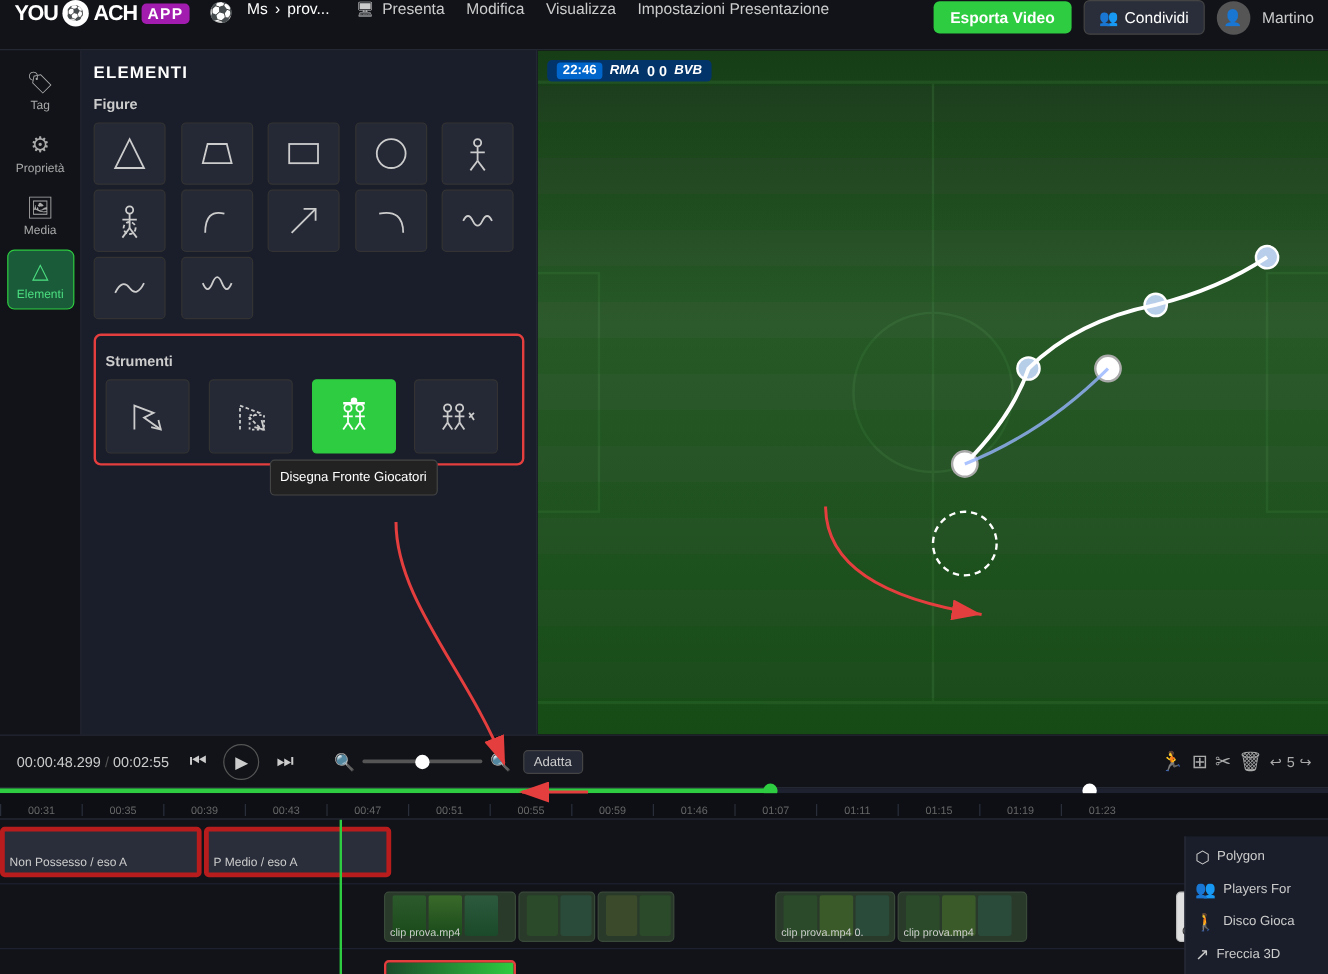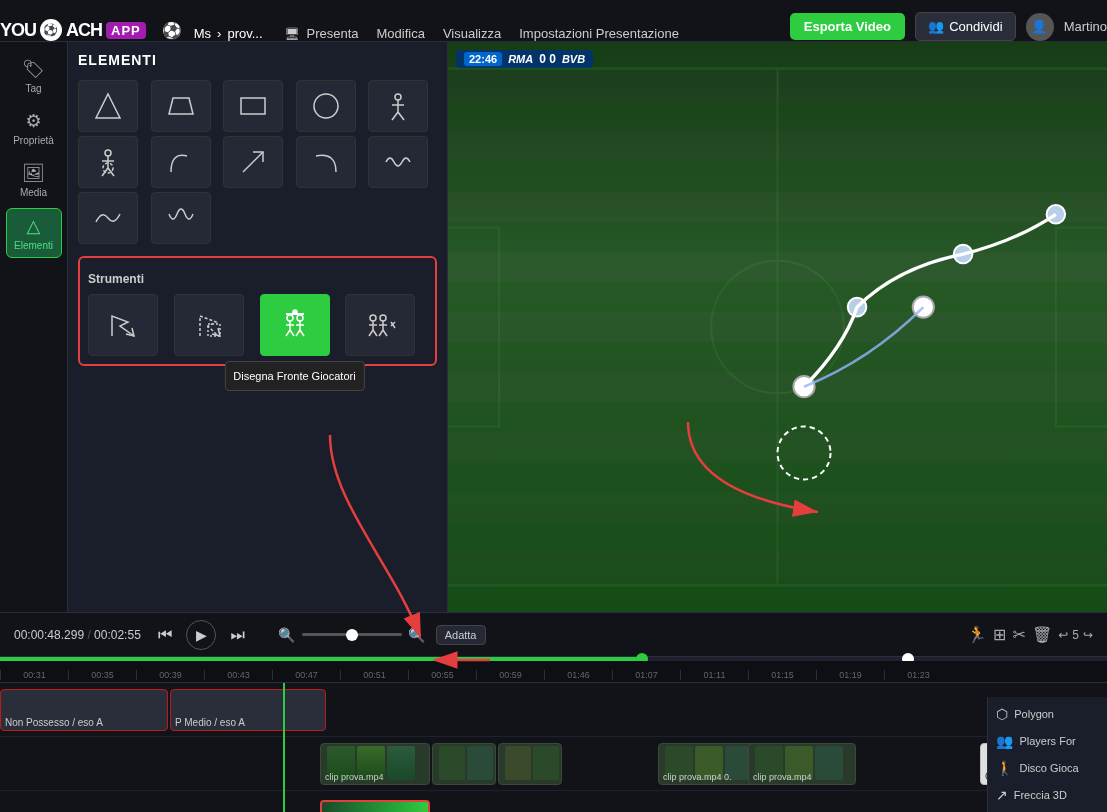--- a/index.html
+++ b/index.html
@@ -11,22 +11,22 @@
       color: #fff;
       overflow: hidden;
       position: relative;
     }
 
     
     .top-nav {
       height: 42px;
       background: #111318;
       display: flex;
-      align-items: flex-end;
-      padding: 0 0;
+      align-items: flex-start;
+      padding: 0 12px;
       gap: 10px;
       border-bottom: 1px solid #2a2e3a;
     }
     .logo {
       display: flex;
       align-items: center;
       gap: 4px;
       font-size: 18px;
       font-weight: 900;
       color: #fff;
@@ -377,21 +377,21 @@
       font-size: 10px;
       color: #ccc;
       cursor: pointer;
     }
     .clip-video {
       background: #2a3a2a;
       border: 1px solid #3a4a3a;
     }
     .clip-grey {
       background: #2a2e3a;
-      border: 1px solid #b91c1c;
+      border: 4px solid #b91c1c;
     }
     .clip-white {
       background: #e0e0e0;
       border: 1px solid #bbb;
       color: #333;
     }
     .clip-tool {
       background: linear-gradient(90deg, #1a4a2a, #2ecc40);
       border: 2px solid #e53e3e;
       border-radius: 4px;
@@ -522,20 +522,21 @@
     </div>
     <div class="sidebar-item active">
       <span class="sidebar-icon">△</span>
       <span>Elementi</span>
     </div>
   </div>
 
   <div class="elements-panel">
     <div class="panel-title">ELEMENTI</div>
 
+    <div class="section-label">Figure</div>
     <div class="shapes-grid">
 
       <div class="shape-item">
         <svg viewBox="0 0 32 32">
             <polygon points="16,4 28,28 4,28"></polygon>
           </svg>
       </div>
       <div class="shape-item">
         <svg viewBox="0 0 32 32">
             <polygon points="8,8 24,8 28,24 4,24"></polygon>
@@ -805,21 +806,21 @@
             <div style="width:28px;height:34px;background:#2a4a2a;border-radius:2px;"></div>
             <div style="width:28px;height:34px;background:#2a4a3a;border-radius:2px;"></div>
           </div>
         </div>
         <div class="clip clip-video" style="left:498px; width:64px;">
           <div style="display:flex;gap:2px;padding:2px;overflow:hidden;height:38px;">
             <div style="width:28px;height:34px;background:#3a4a2a;border-radius:2px;"></div>
             <div style="width:28px;height:34px;background:#2a4a2a;border-radius:2px;"></div>
           </div>
         </div>
-        <div class="clip clip-video" style="left:646px; width:100px;margin-left:12px;">
+        <div class="clip clip-video" style="left:646px; width:100px;">
           <div style="display:flex;gap:2px;padding:2px;overflow:hidden;height:38px;">
             <div style="width:28px;height:34px;background:#2a4a2a;border-radius:2px;"></div>
             <div style="width:28px;height:34px;background:#3a5a2a;border-radius:2px;"></div>
             <div style="width:28px;height:34px;background:#2a4a3a;border-radius:2px;"></div>
           </div>
           <span style="position:absolute;bottom:2px;left:4px;font-size:9px;">clip prova.mp4 0.</span>
         </div>
         <div class="clip clip-video" style="left:748px; width:108px;">
           <div style="display:flex;gap:2px;padding:2px;overflow:hidden;height:38px;">
             <div style="width:28px;height:34px;background:#2a4a2a;border-radius:2px;"></div>

